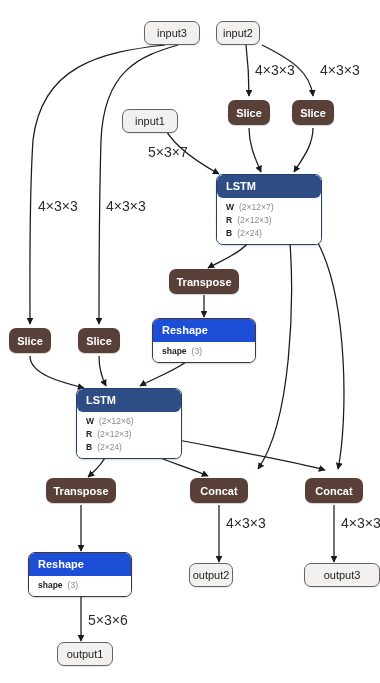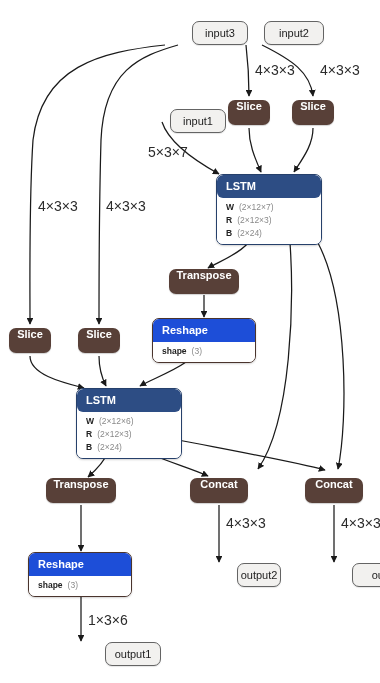--- a/index.html
+++ b/index.html
@@ -33,31 +33,30 @@
     background: #f2f1ef;
     border: 1px solid #646464;
     border-radius: 7px;
     color: #1d1d1d;
     font-size: 11px;
     display: flex;
     align-items: center;
     justify-content: center;
     height: 24px;
     box-shadow: 0 1px 1px rgba(0,0,0,0.10);
-    margin-left: 48px;
   }
   
   .op-node {
     background: #584038;
     border-radius: 7px;
     color: #ffffff;
     font-size: 11px;
     font-weight: bold;
     display: flex;
-    align-items: flex-start;
+    align-items: center;
     justify-content: center;
     height: 25px;
     box-shadow: 0 1px 1px rgba(0,0,0,0.18);
   }
   
   .composite {
     border-radius: 7px;
     background: #ffffff;
     border: 1px solid #3a3a3a;
     overflow: hidden;
@@ -159,27 +158,27 @@
     </g>
   </svg>
 
   <div class="edge-label" style="left:255px; top:62px;">4×3×3</div>
   <div class="edge-label" style="left:320px; top:62px;">4×3×3</div>
   <div class="edge-label" style="left:148px; top:144px;">5×3×7</div>
   <div class="edge-label" style="left:38px; top:198px;">4×3×3</div>
   <div class="edge-label" style="left:106px; top:198px;">4×3×3</div>
   <div class="edge-label" style="left:226px; top:515px;">4×3×3</div>
   <div class="edge-label" style="left:341px; top:515px;">4×3×3</div>
-  <div class="edge-label" style="left:88px; top:612px;">1×3×6</div>
+  <div class="edge-label" style="left:88px; top:612px;">5×3×6</div>
 
   <div class="node io-node" style="left:144px; top:21px; width:56px;">
     <span>input3</span>
   </div>
 
-  <div class="node io-node" style="left:216px; top:21px; width:60px;">
+  <div class="node io-node" style="left:216px; top:21px; width:44px;">
     <span>input2</span>
   </div>
 
   <div class="node io-node" style="left:122px; top:109px; width:56px;">
     <span>input1</span>
   </div>
 
   <div class="node op-node" style="left:228px; top:100px; width:42px;">
     <span>Slice</span>
   </div>

